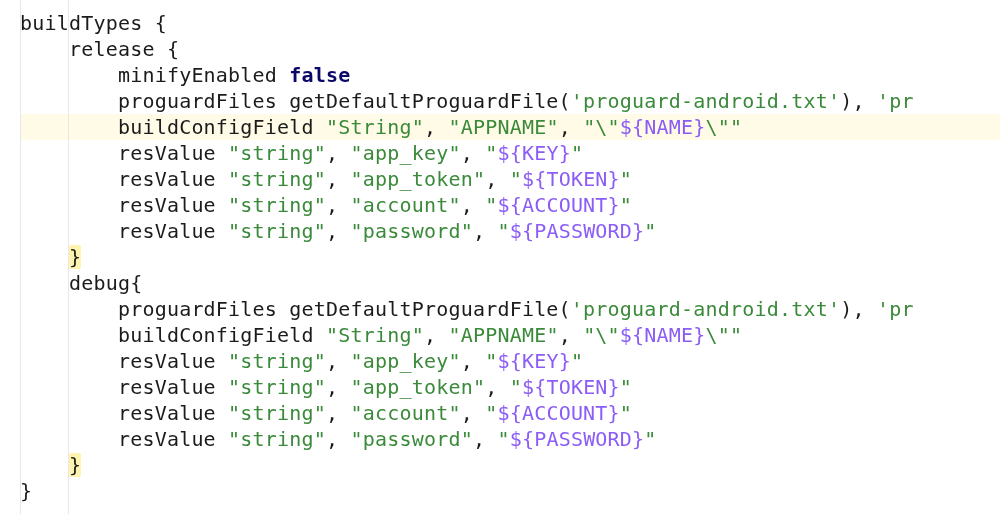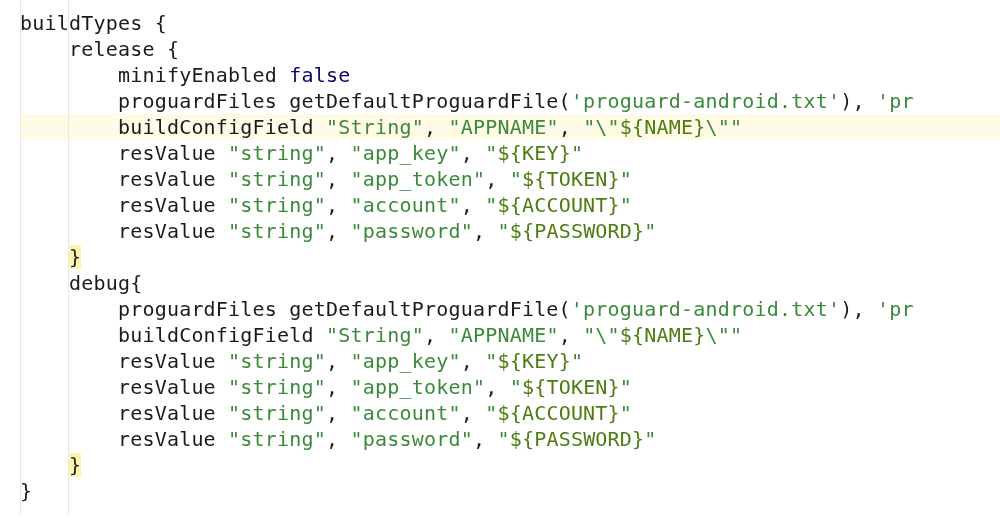--- a/index.html
+++ b/index.html
@@ -2,23 +2,23 @@
 <html><head>
 <meta charset="utf-8">
 <style>
   html,body{margin:0;padding:0;width:1000px;height:520px;overflow:hidden;background:#fff}
   body{font-family:Menlo,Consolas,"DejaVu Sans Mono","Courier New",monospace;font-size:20px;line-height:26px;color:#1b1b1b;letter-spacing:.01em}
   .editor{position:relative;padding:10px 0 10px 20px}
   .guide{position:absolute;top:0;bottom:0;width:1px;background:#e7e7e7}
   .code{position:relative;white-space:pre}
   .line{height:26px;white-space:pre}
   .hl{background:#fffbe6}
-  .kw-false{font-weight:400;color:#0b0869}
+  .kw-false{font-weight:700;color:#0b0869}
   .str{color:#3a8a3a;font-weight:400}
-  .strp{color:#4d7c0f}
+  .strp{color:#8b5cf6}
   .brace{display:inline-block;background:#fff3b0;border-radius:2px}
   .token{display:inline}
 </style>
 </head>
 <body>
 
 <div class="editor">
   <div class="code" id="code"><div class="line"><span></span><span class="token">buildTypes {</span></div><div class="line"><span>    </span><span class="token">release {</span></div><div class="line"><span>        </span><span class="token">minifyEnabled </span><span class="token kw-false">false</span></div><div class="line"><span>        </span><span class="token">proguardFiles getDefaultProguardFile(</span><span class="token str">'proguard-android.txt'</span><span class="token">)</span><span class="token">, </span><span class="token str">'pr</span></div><div class="line hl"><span>        </span><span class="token">buildConfigField </span><span class="token str">"String"</span><span class="token">, </span><span class="token str">"APPNAME"</span><span class="token">, </span><span class="token str">"\"</span><span class="token strp">${NAME}</span><span class="token str">\""</span></div><div class="line"><span>        </span><span class="token">resValue </span><span class="token str">"string"</span><span class="token">, </span><span class="token str">"app_key"</span><span class="token">, </span><span class="token str">"</span><span class="token strp">${KEY}</span><span class="token str">"</span></div><div class="line"><span>        </span><span class="token">resValue </span><span class="token str">"string"</span><span class="token">, </span><span class="token str">"app_token"</span><span class="token">, </span><span class="token str">"</span><span class="token strp">${TOKEN}</span><span class="token str">"</span></div><div class="line"><span>        </span><span class="token">resValue </span><span class="token str">"string"</span><span class="token">, </span><span class="token str">"account"</span><span class="token">, </span><span class="token str">"</span><span class="token strp">${ACCOUNT}</span><span class="token str">"</span></div><div class="line"><span>        </span><span class="token">resValue </span><span class="token str">"string"</span><span class="token">, </span><span class="token str">"password"</span><span class="token">, </span><span class="token str">"</span><span class="token strp">${PASSWORD}</span><span class="token str">"</span></div><div class="line"><span>    </span><span class="token brace">}</span></div><div class="line"><span>    </span><span class="token">debug{</span></div><div class="line"><span>        </span><span class="token">proguardFiles getDefaultProguardFile(</span><span class="token str">'proguard-android.txt'</span><span class="token">)</span><span class="token">, </span><span class="token str">'pr</span></div><div class="line"><span>        </span><span class="token">buildConfigField </span><span class="token str">"String"</span><span class="token">, </span><span class="token str">"APPNAME"</span><span class="token">, </span><span class="token str">"\"</span><span class="token strp">${NAME}</span><span class="token str">\""</span></div><div class="line"><span>        </span><span class="token">resValue </span><span class="token str">"string"</span><span class="token">, </span><span class="token str">"app_key"</span><span class="token">, </span><span class="token str">"</span><span class="token strp">${KEY}</span><span class="token str">"</span></div><div class="line"><span>        </span><span class="token">resValue </span><span class="token str">"string"</span><span class="token">, </span><span class="token str">"app_token"</span><span class="token">, </span><span class="token str">"</span><span class="token strp">${TOKEN}</span><span class="token str">"</span></div><div class="line"><span>        </span><span class="token">resValue </span><span class="token str">"string"</span><span class="token">, </span><span class="token str">"account"</span><span class="token">, </span><span class="token str">"</span><span class="token strp">${ACCOUNT}</span><span class="token str">"</span></div><div class="line"><span>        </span><span class="token">resValue </span><span class="token str">"string"</span><span class="token">, </span><span class="token str">"password"</span><span class="token">, </span><span class="token str">"</span><span class="token strp">${PASSWORD}</span><span class="token str">"</span></div><div class="line"><span>    </span><span class="token brace">}</span></div><div class="line"><span></span><span class="token">}</span></div></div>
 <div class="guide" style="left: 20px;"></div>
     <div class="guide" style="left: 68px;"></div>

